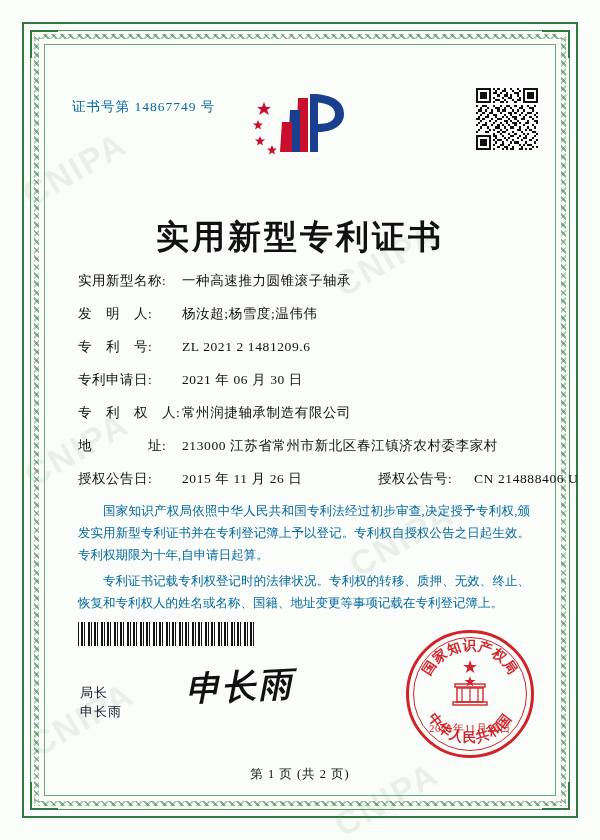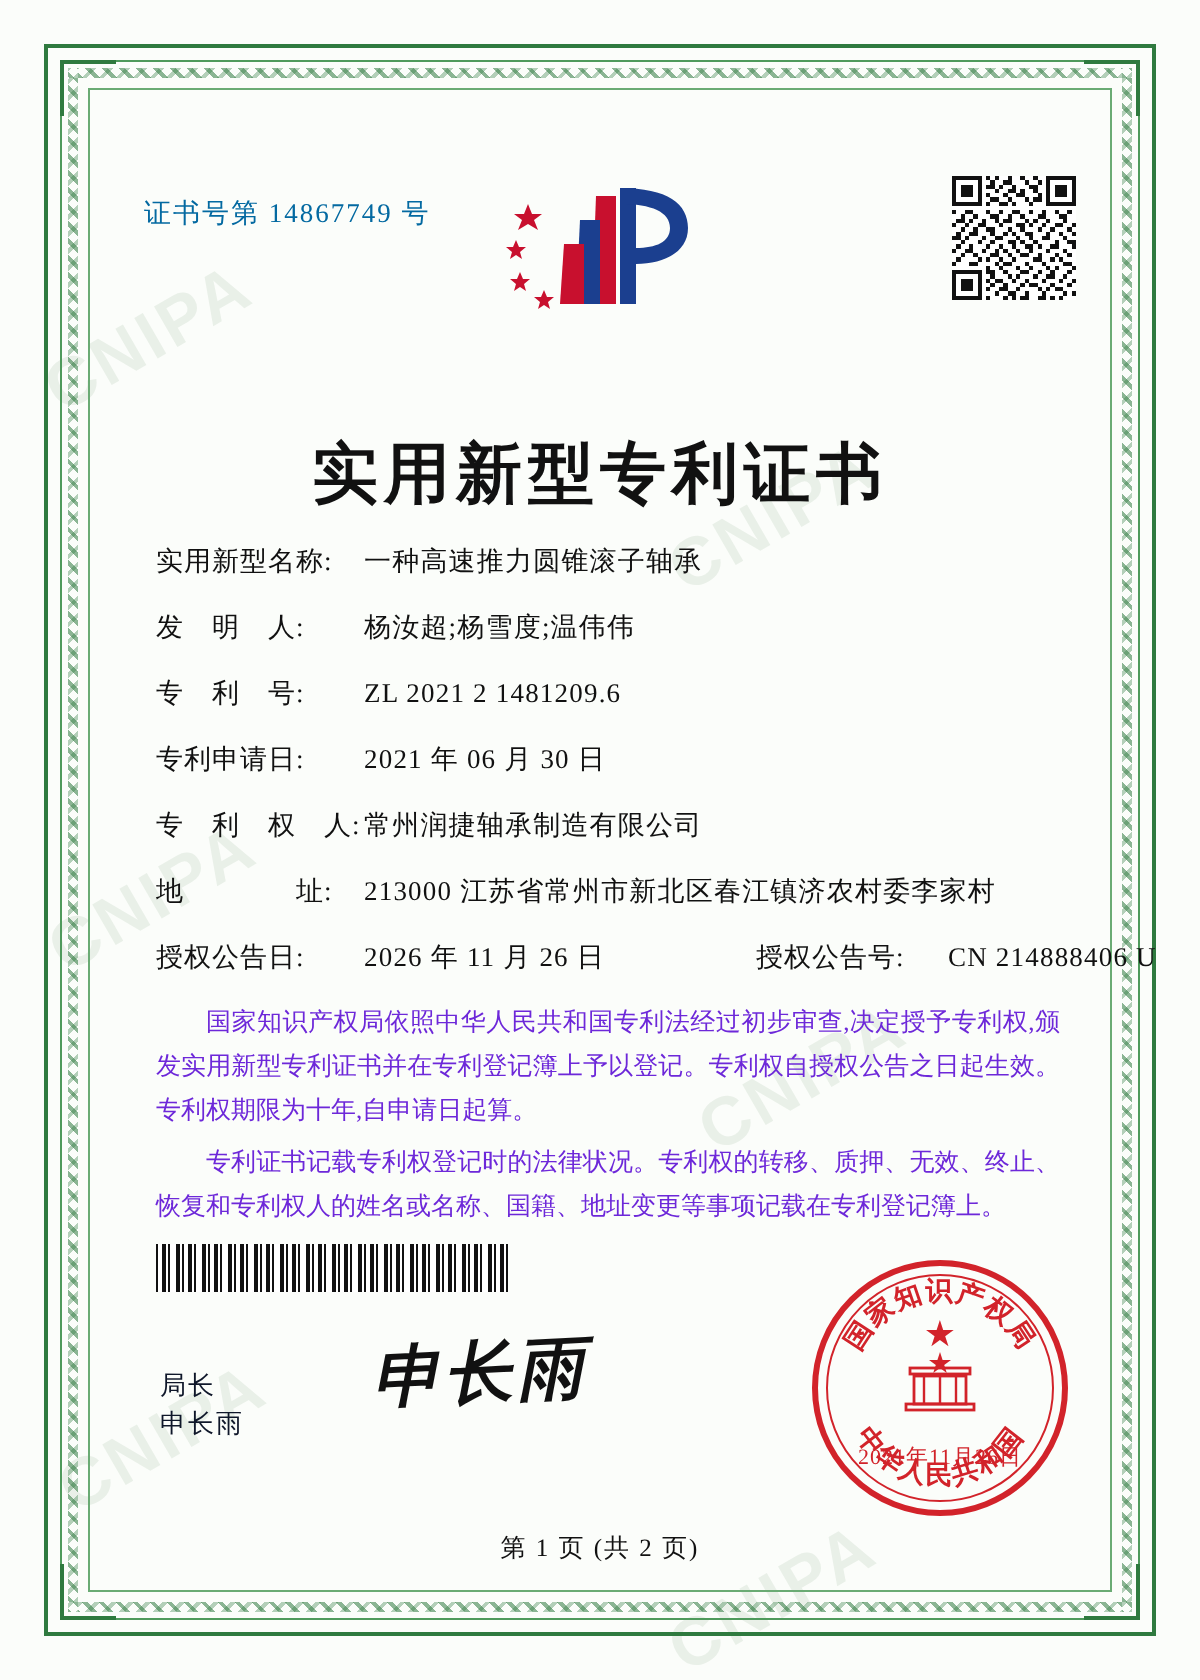--- a/index.html
+++ b/index.html
@@ -142,21 +142,21 @@
   }
 
   
   .paras {
     position: absolute;
     left: 78px;
     top: 500px;
     width: 452px;
     font-size: 12.5px;
     line-height: 22px;
-    color: #6d28d9;
+    color: #0369a1;
     text-align: justify;
   }
   .paras p {
     margin: 0 0 4px 0;
     text-indent: 25px;
   }
 
   
   .barcode {
     position: absolute;
@@ -539,21 +539,21 @@
     <div class="frow">
       <div class="flabel">专　利　权　人:</div>
       <div class="fvalue">常州润捷轴承制造有限公司</div>
     </div>
     <div class="frow">
       <div class="flabel">地　　　　址:</div>
       <div class="fvalue">213000 江苏省常州市新北区春江镇济农村委李家村</div>
     </div>
     <div class="frow two">
       <div class="flabel">授权公告日:</div>
-      <div class="fvalue">2026 年 11 月 26 日</div>
+      <div class="fvalue">2015 年 11 月 26 日</div>
       <div class="flabel2">授权公告号:</div>
       <div class="fvalue">CN 214888406 U</div>
     </div>
   </div>
 
   <div class="paras">
     <p>国家知识产权局依照中华人民共和国专利法经过初步审查,决定授予专利权,颁发实用新型专利证书并在专利登记簿上予以登记。专利权自授权公告之日起生效。专利权期限为十年,自申请日起算。</p>
     <p>专利证书记载专利权登记时的法律状况。专利权的转移、质押、无效、终止、恢复和专利权人的姓名或名称、国籍、地址变更等事项记载在专利登记簿上。</p>
   </div>
 

